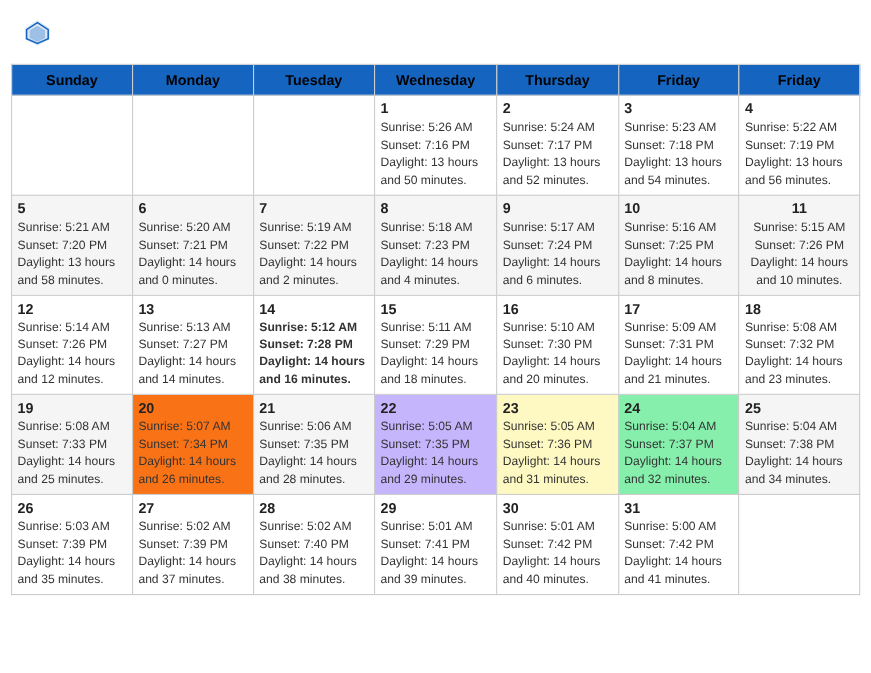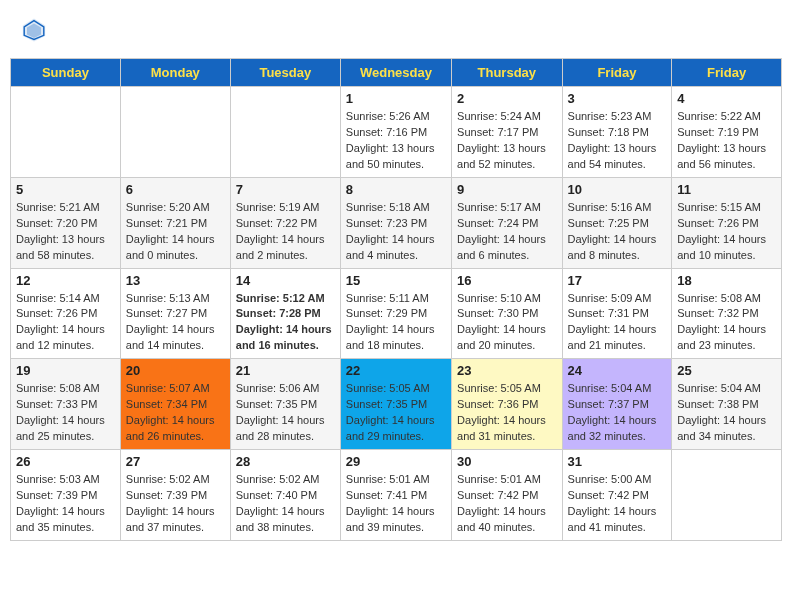--- a/index.html
+++ b/index.html
@@ -45,21 +45,21 @@
       font-size: 16px;
       color: #444;
     }
     .calendar {
       width: 100%;
       border-collapse: collapse;
       font-size: 11px;
     }
     .calendar th {
       background: #1565c0;
-      color: #fde047;
+      color: #000000;
       text-align: center;
       padding: 6px 4px;
       font-size: 13px;
       font-weight: bold;
       border: 1px solid #ccc;
     }
     .calendar td {
       border: 1px solid #ccc;
       vertical-align: top;
       padding: 4px 5px;
@@ -186,21 +186,21 @@
 Daylight: 14 hours
 and 6 minutes.</div>
         </td>
         <td style="background: rgb(245, 245, 245);">
           <div class="day-number">10</div>
           <div class="day-info" style="white-space: pre-line;">Sunrise: 5:16 AM
 Sunset: 7:25 PM
 Daylight: 14 hours
 and 8 minutes.</div>
         </td>
-        <td style="background: rgb(245, 245, 245);">
+        <td style="background: rgb(245, 245, 245); text-align: center;">
           <div class="day-number">11</div>
           <div class="day-info" style="white-space: pre-line;">Sunrise: 5:15 AM
 Sunset: 7:26 PM
 Daylight: 14 hours
 and 10 minutes.</div>
         </td>
       </tr>
       <tr>
         <td>
           <div class="day-number">12</div>
@@ -267,35 +267,35 @@
 Daylight: 14 hours
 and 26 minutes.</div>
         </td>
         <td style="background: rgb(245, 245, 245);">
           <div class="day-number">21</div>
           <div class="day-info" style="white-space: pre-line;">Sunrise: 5:06 AM
 Sunset: 7:35 PM
 Daylight: 14 hours
 and 28 minutes.</div>
         </td>
-        <td style="background: #0ea5e9;">
+        <td style="background: #c4b5fd;">
           <div class="day-number">22</div>
           <div class="day-info" style="white-space: pre-line;">Sunrise: 5:05 AM
 Sunset: 7:35 PM
 Daylight: 14 hours
 and 29 minutes.</div>
         </td>
         <td style="background: #fef9c3;">
           <div class="day-number">23</div>
           <div class="day-info" style="white-space: pre-line;">Sunrise: 5:05 AM
 Sunset: 7:36 PM
 Daylight: 14 hours
 and 31 minutes.</div>
         </td>
-        <td style="background: #c4b5fd;">
+        <td style="background: #86efac;">
           <div class="day-number">24</div>
           <div class="day-info" style="white-space: pre-line;">Sunrise: 5:04 AM
 Sunset: 7:37 PM
 Daylight: 14 hours
 and 32 minutes.</div>
         </td>
         <td style="background: rgb(245, 245, 245);">
           <div class="day-number">25</div>
           <div class="day-info" style="white-space: pre-line;">Sunrise: 5:04 AM
 Sunset: 7:38 PM

